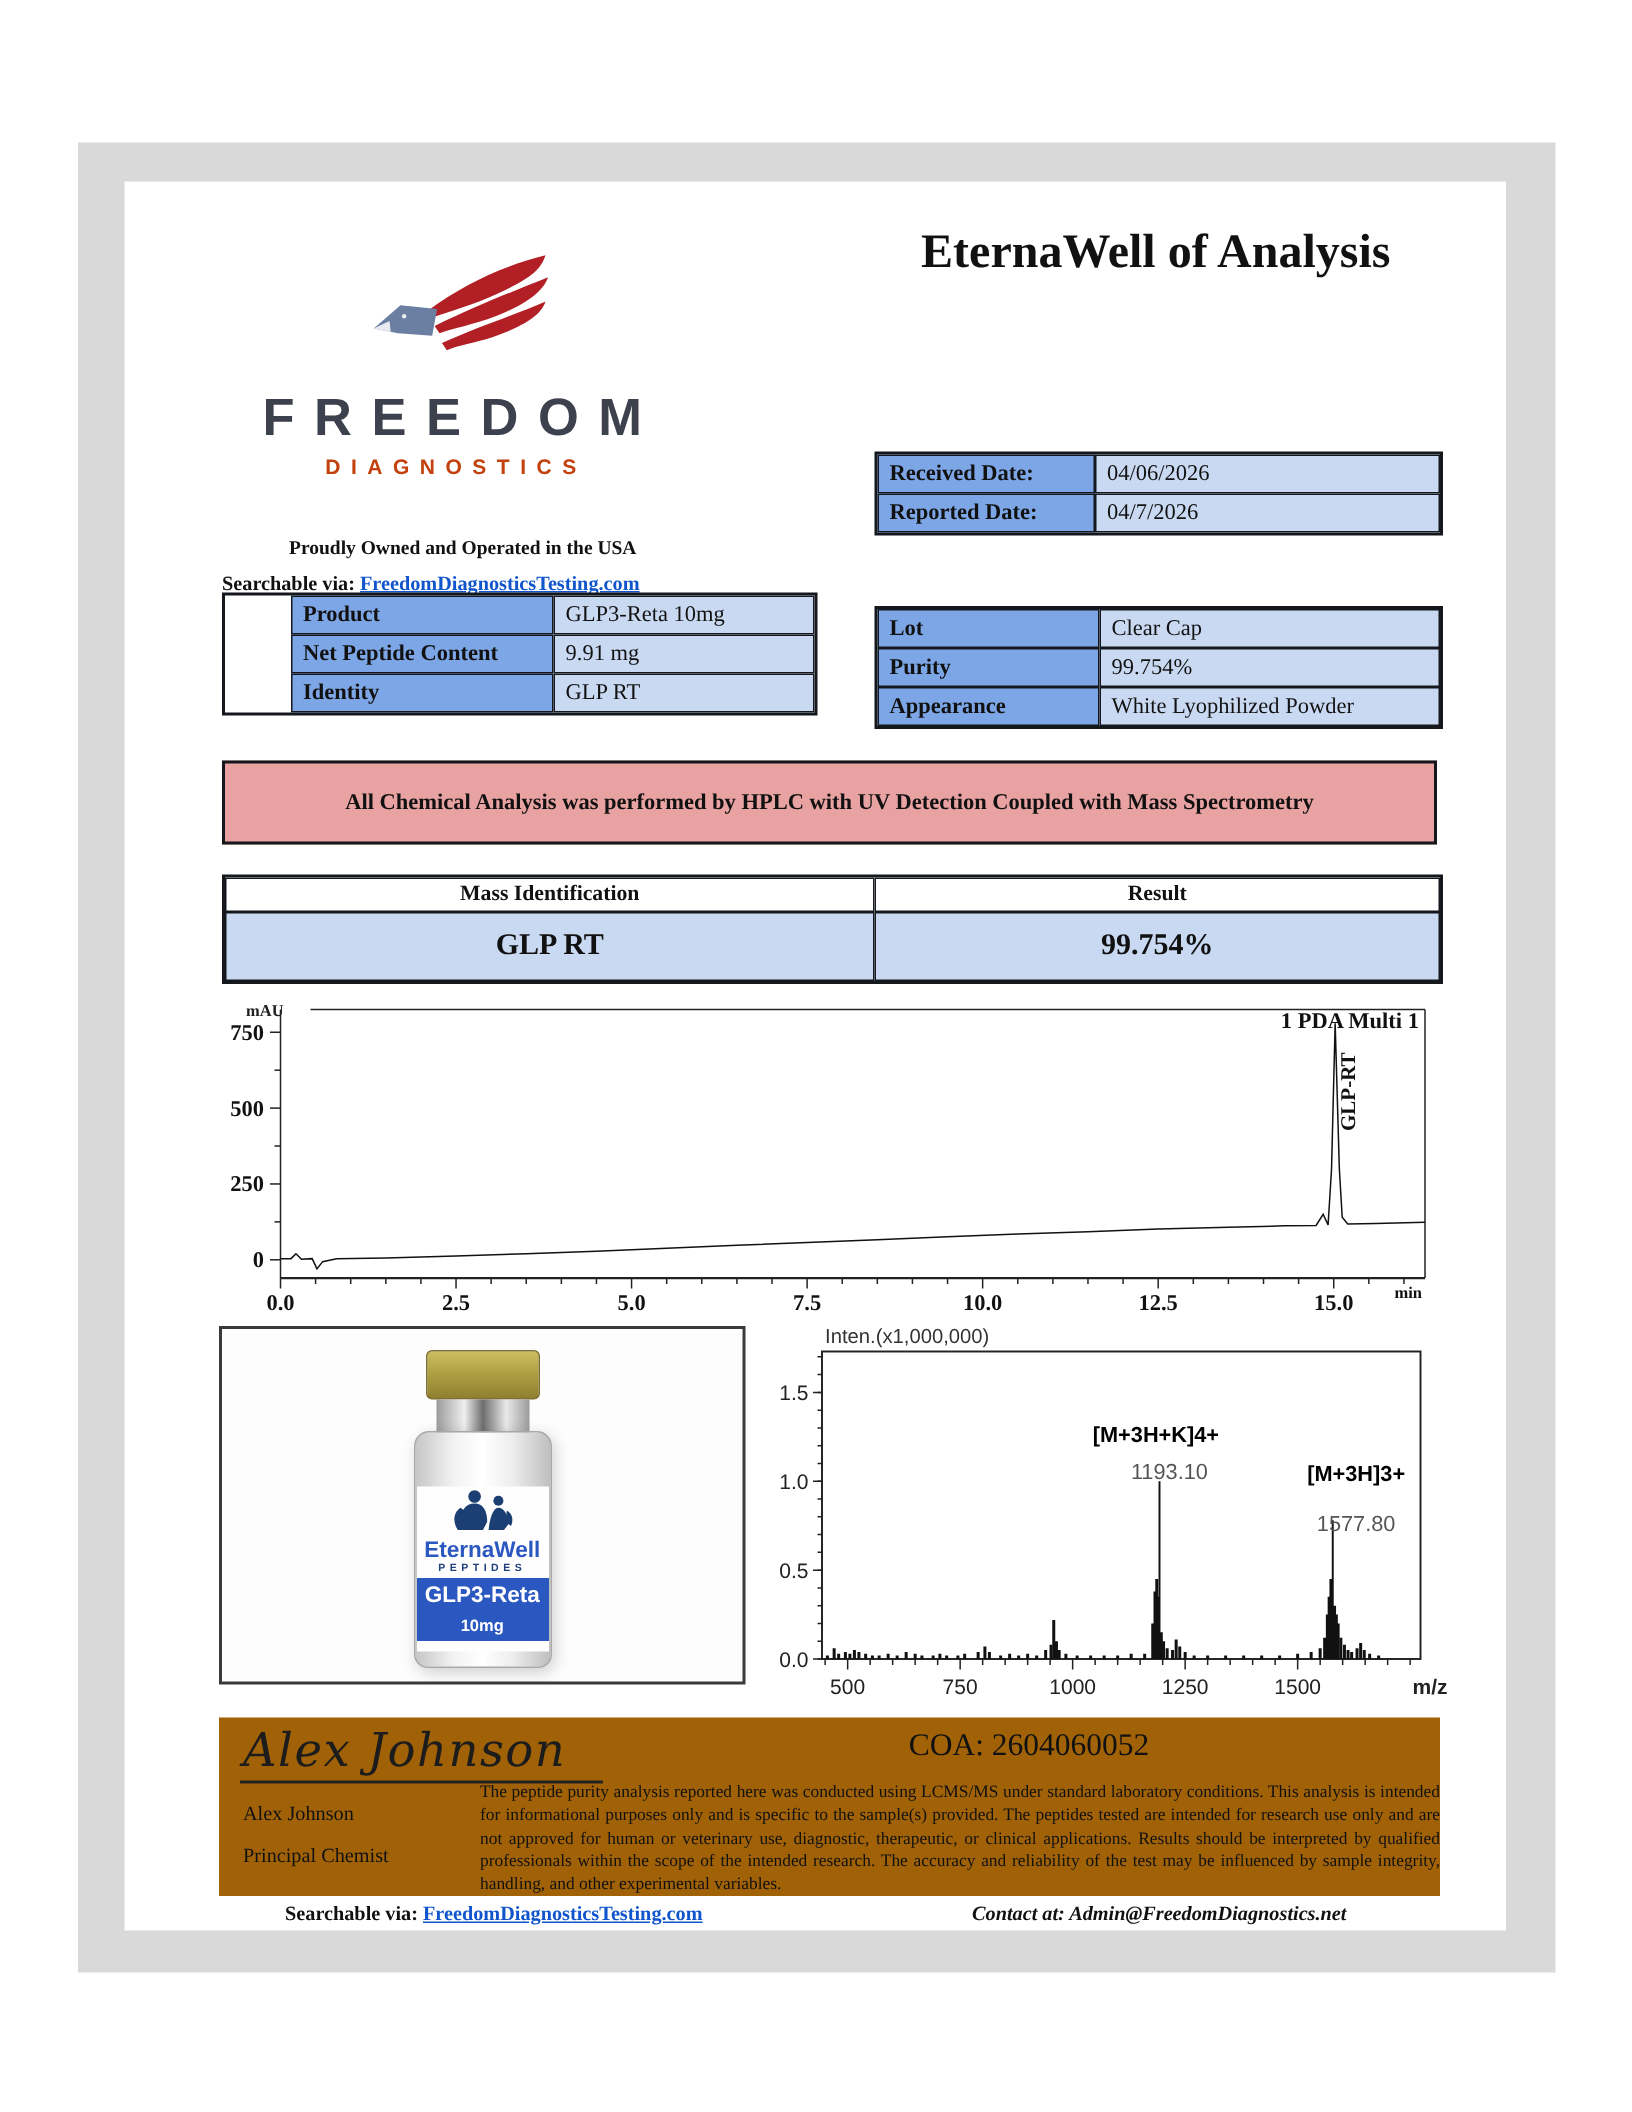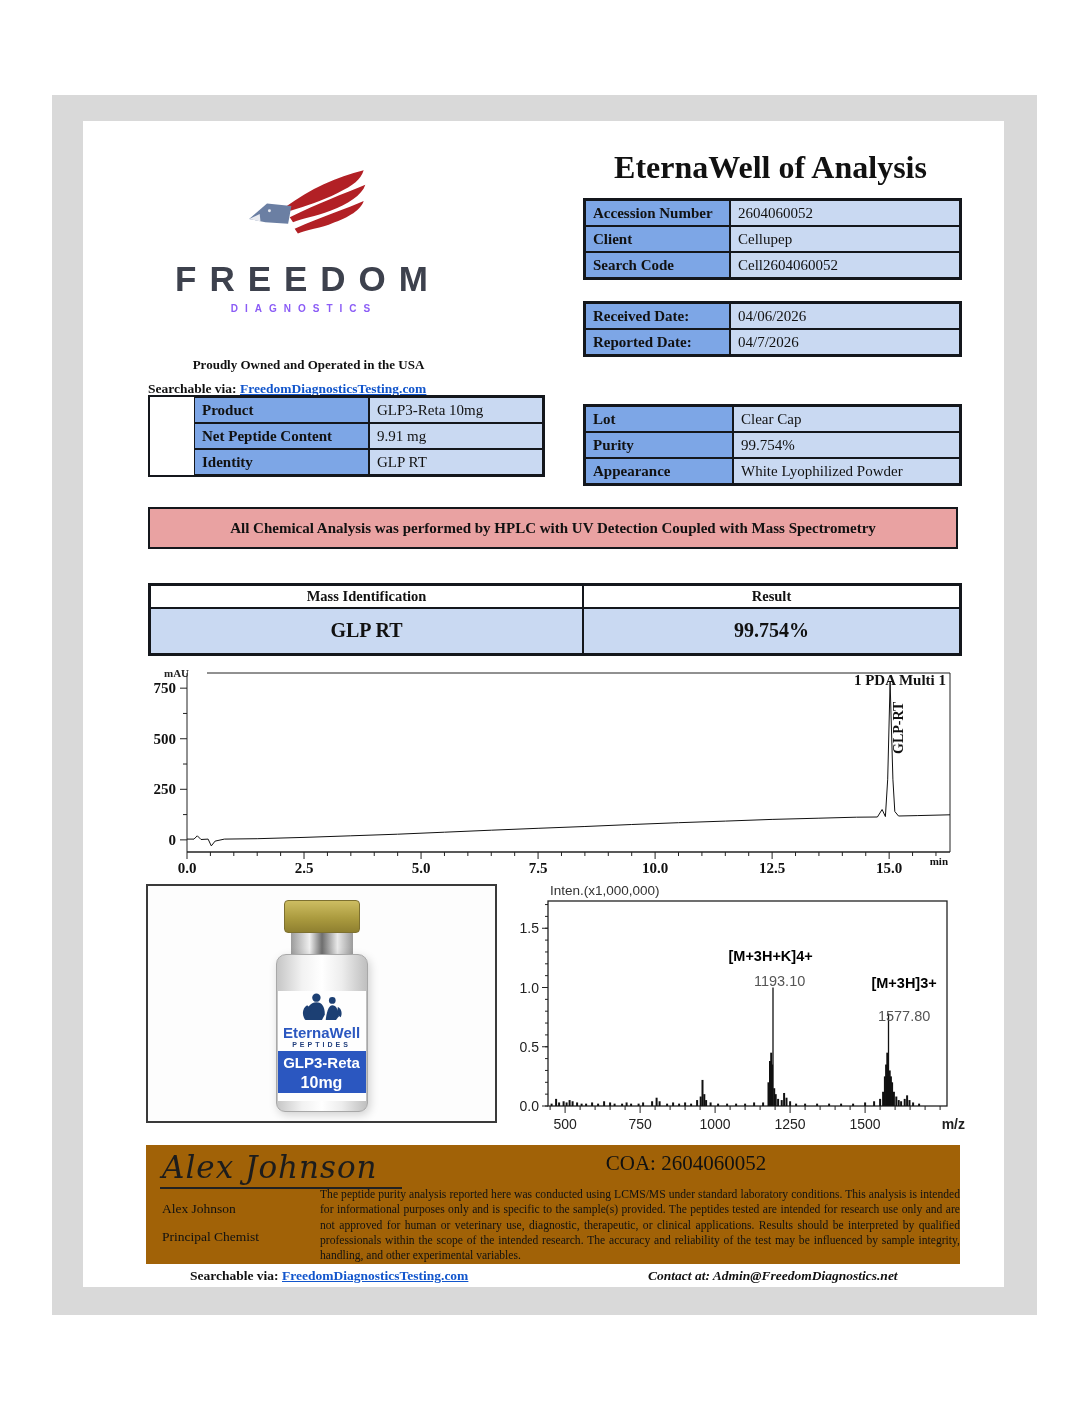--- a/index.html
+++ b/index.html
@@ -8,21 +8,21 @@
   .gray-panel{position:absolute;left:52px;top:95px;width:985px;height:1220px;background:#d9d9d9;}
   .page{position:absolute;left:83px;top:121px;width:921px;height:1166px;background:#ffffff;}
 
   
   .logo-wrap{position:absolute;left:92px;top:40px;width:258px;}
   .eagle{position:absolute;left:66px;top:0px;width:130px;height:98px;}
   .logo-name{position:absolute;left:0;top:98px;width:258px;text-align:center;
     font-family:"Liberation Sans",sans-serif;font-weight:bold;font-size:35px;color:#3d414d;
     letter-spacing:13px;margin-right:-13px;white-space:nowrap;}
   .logo-sub{position:absolute;left:0;top:142px;width:258px;text-align:center;
-    font-family:"Liberation Sans",sans-serif;font-weight:bold;font-size:10px;color:#8b5cf6;
+    font-family:"Liberation Sans",sans-serif;font-weight:bold;font-size:14px;color:#c2410c;
     letter-spacing:7px;margin-right:-7px;white-space:nowrap;}
   .tagline{position:absolute;left:88px;top:236px;width:275px;text-align:center;
     font-weight:bold;font-size:13px;}
   .search-top{position:absolute;left:65px;top:260px;font-weight:bold;font-size:13.5px;}
   a.doclink{color:#1155cc;text-decoration:underline;font-weight:bold;}
 
   
   .coa-title{position:absolute;left:480px;top:28px;width:415px;text-align:center;
     font-weight:bold;font-size:32px;}
 
@@ -30,21 +30,21 @@
   .dtable{position:absolute;border:2px solid #14171c;display:grid;}
   .dtable .cell{border:1px solid #14171c;font-size:15px;padding:2px 7px;line-height:20px;
     overflow:hidden;white-space:nowrap;}
   .cell.lbl{background:#7da6e6;font-weight:bold;}
   .cell.val{background:#c9d9f2;}
   .t-info{left:500px;top:77px;width:375px;grid-template-columns:145px 1fr;}
   .t-date{left:500px;top:180px;width:375px;grid-template-columns:145px 1fr;}
   .t-prod{left:65px;top:274px;width:349px;grid-template-columns:175px 1fr;padding-left:44px;}
   .t-lot{left:500px;top:283px;width:375px;grid-template-columns:148px 1fr;}
 
-  .banner{position:absolute;left:65px;top:386px;width:810px;height:42px;background:#e9a2a2;
+  .banner{position:absolute;left:65px;top:386px;width:810px;height:56px;background:#e9a2a2;
     border:2px solid #14171c;box-sizing:border-box;display:flex;align-items:center;justify-content:center;
     font-weight:bold;font-size:15px;text-align:center;}
 
   .mass-table{position:absolute;left:65px;top:462px;width:810px;border:2px solid #14171c;
     display:grid;grid-template-columns:433px 1fr;}
   .mass-table .hcell{border:1px solid #14171c;background:#ffffff;font-weight:bold;font-size:14.5px;
     text-align:center;padding:2px 0;}
   .mass-table .vcell{border:1px solid #14171c;background:#c9d9f2;font-weight:bold;font-size:20px;
     text-align:center;padding:10px 0 11px 0;}
 
@@ -65,21 +65,21 @@
   .vial-label{position:absolute;left:1px;right:1px;bottom:10px;height:110px;background:#fefefe;
     text-align:center;overflow:hidden;}
   .vial-figures{margin-top:1px;height:30px;}
   .vial-brand{font-family:"Liberation Sans",sans-serif;font-weight:bold;font-size:15px;color:#2b57c0;
     line-height:14px;}
   .vial-brand-sub{font-family:"Liberation Sans",sans-serif;font-weight:bold;font-size:7px;color:#23407e;
     letter-spacing:3px;line-height:9px;}
   .vial-band{margin-top:2px;background:#2b57c0;color:#fff;font-family:"Liberation Sans",sans-serif;
     font-weight:bold;font-size:15px;line-height:24px;height:24px;}
   .vial-dose{background:#2b57c0;color:#fff;font-family:"Liberation Sans",sans-serif;font-weight:bold;
-    font-size:16px;line-height:16px;height:18px;}
+    font-size:11px;line-height:16px;height:18px;}
 
   
   .sig-box{position:absolute;left:63px;top:1024px;width:814px;height:119px;background:#a16207;}
   .sig-script{position:absolute;left:14px;top:4px;font-style:italic;font-size:31px;letter-spacing:1px;
     color:#1c1c1c;border-bottom:2px solid #222;padding:0 24px 2px 2px;font-family:"DejaVu Serif",serif;}
   .sig-name{position:absolute;left:16px;top:56px;font-size:13.5px;}
   .sig-title{position:absolute;left:16px;top:84px;font-size:13.5px;}
   .sig-coa{position:absolute;left:340px;top:6px;width:400px;text-align:center;font-weight:normal;font-size:21px;}
   .sig-disc{position:absolute;left:174px;top:42px;width:640px;font-size:11.6px;line-height:1.32;text-align:justify;}
 
@@ -110,28 +110,20 @@
       <div class="logo-sub">DIAGNOSTICS</div>
     </div>
     <div class="tagline">Proudly Owned and Operated in the USA</div>
     <div class="search-top">
       <span>Searchable via:</span>
       <a class="doclink" href="#">FreedomDiagnosticsTesting.com</a>
     </div>
 
     <div class="coa-title">EternaWell of Analysis</div>
 
-    <div class="dtable t-info">
-      <div class="cell lbl">Accession Number</div>
-      <div class="cell val">2604060052</div>
-      <div class="cell lbl">Client</div>
-      <div class="cell val">Cellupep</div>
-      <div class="cell lbl">Search Code</div>
-      <div class="cell val">Cell2604060052</div>
-    </div>
 
     <div class="dtable t-date">
       <div class="cell lbl">Received Date:</div>
       <div class="cell val">04/06/2026</div>
       <div class="cell lbl">Reported Date:</div>
       <div class="cell val">04/7/2026</div>
     </div>
 
     <div class="dtable t-prod">
       <div class="cell lbl">Product</div>

